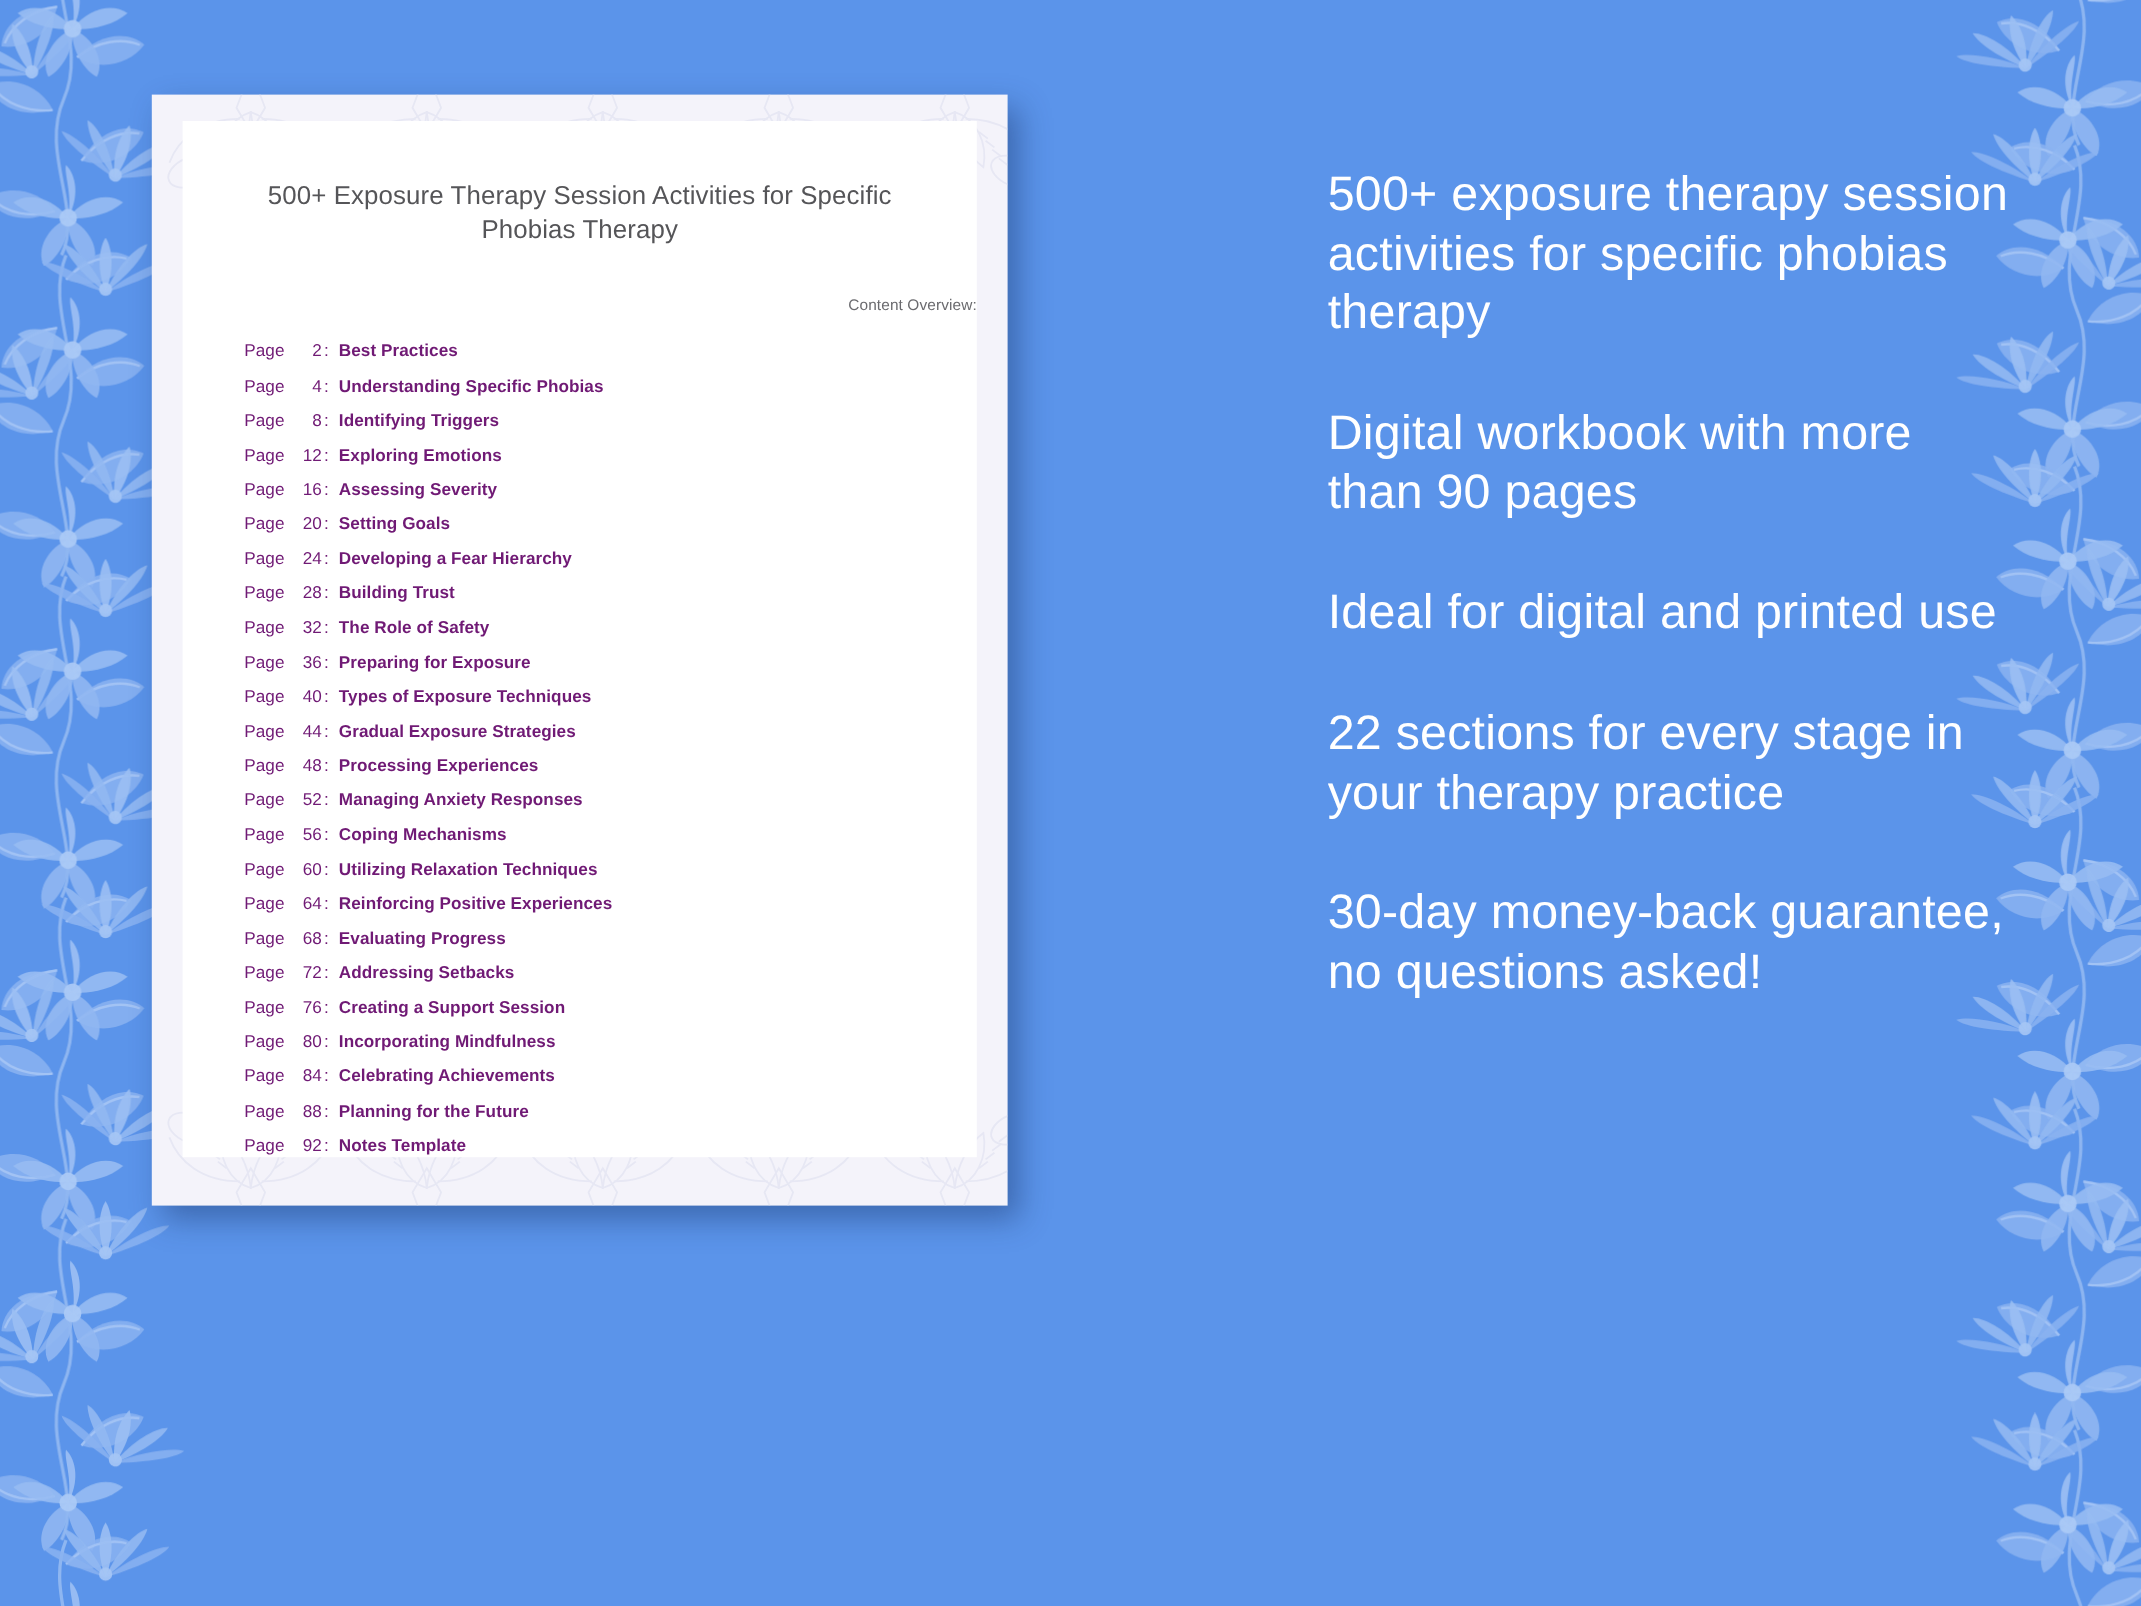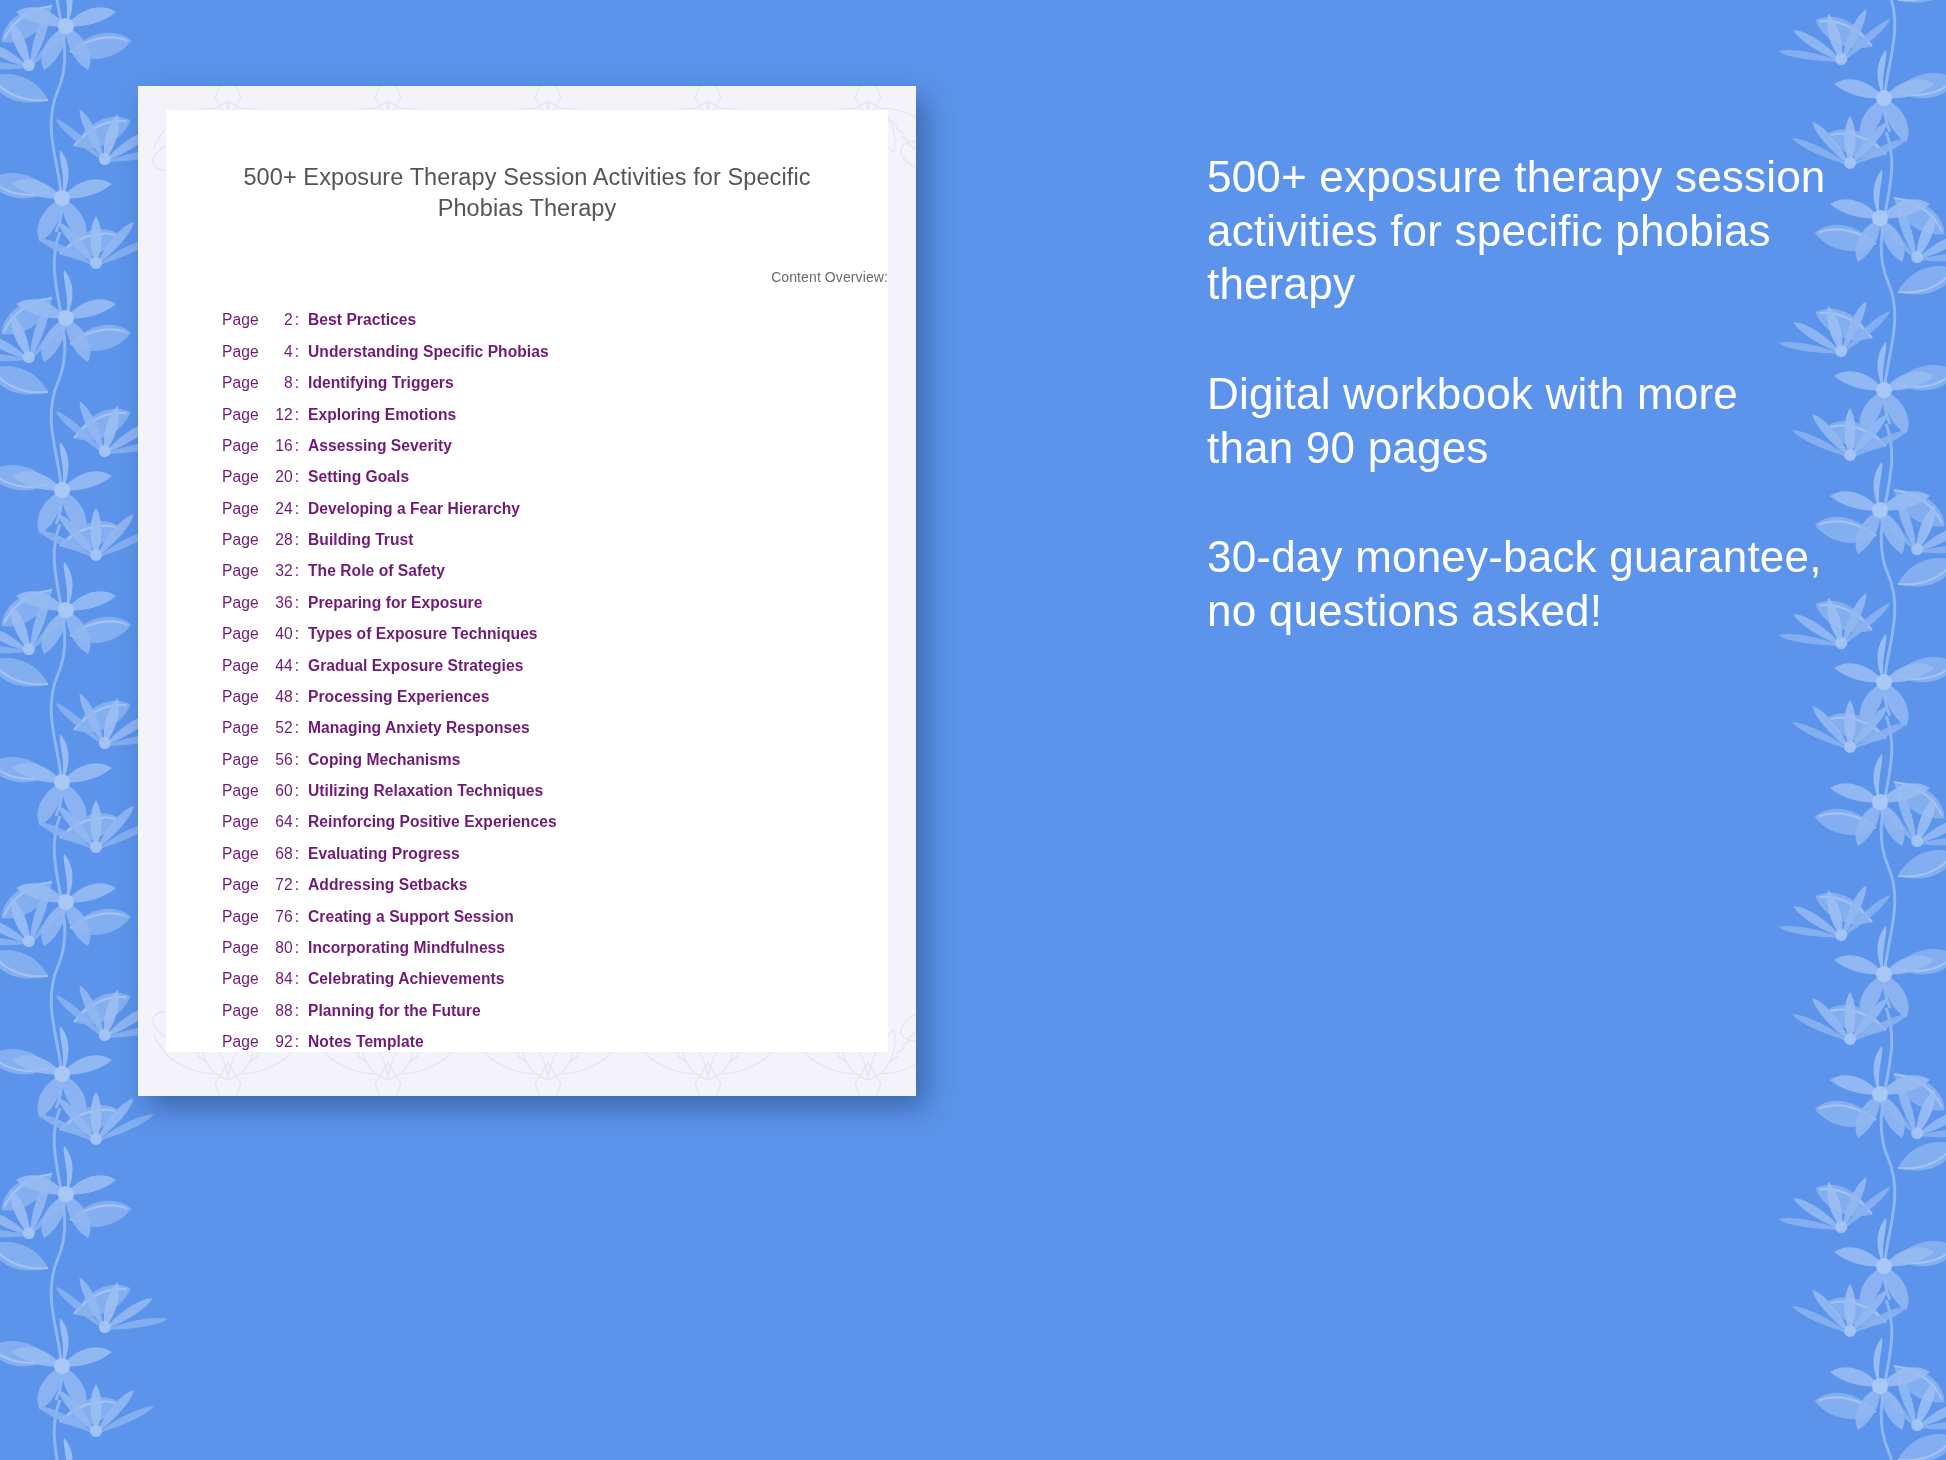--- a/index.html
+++ b/index.html
@@ -380,14 +380,16 @@
           <span class="toc-colon">:</span>
           <span class="toc-title">Notes Template</span>
         </li>
       </ul>
   </div>
 </div>
 
 <div class="marketing">
     <p class="marketing-item">500+ exposure therapy session activities for specific phobias therapy</p>
     <p class="marketing-item">Digital workbook with more than 90 pages</p>
+    <p class="marketing-item">Ideal for digital and printed use</p>
+    <p class="marketing-item">22 sections for every stage in your therapy practice</p>
     <p class="marketing-item">30-day money-back guarantee, no questions asked!</p>
   </div>
 
 </body></html>

